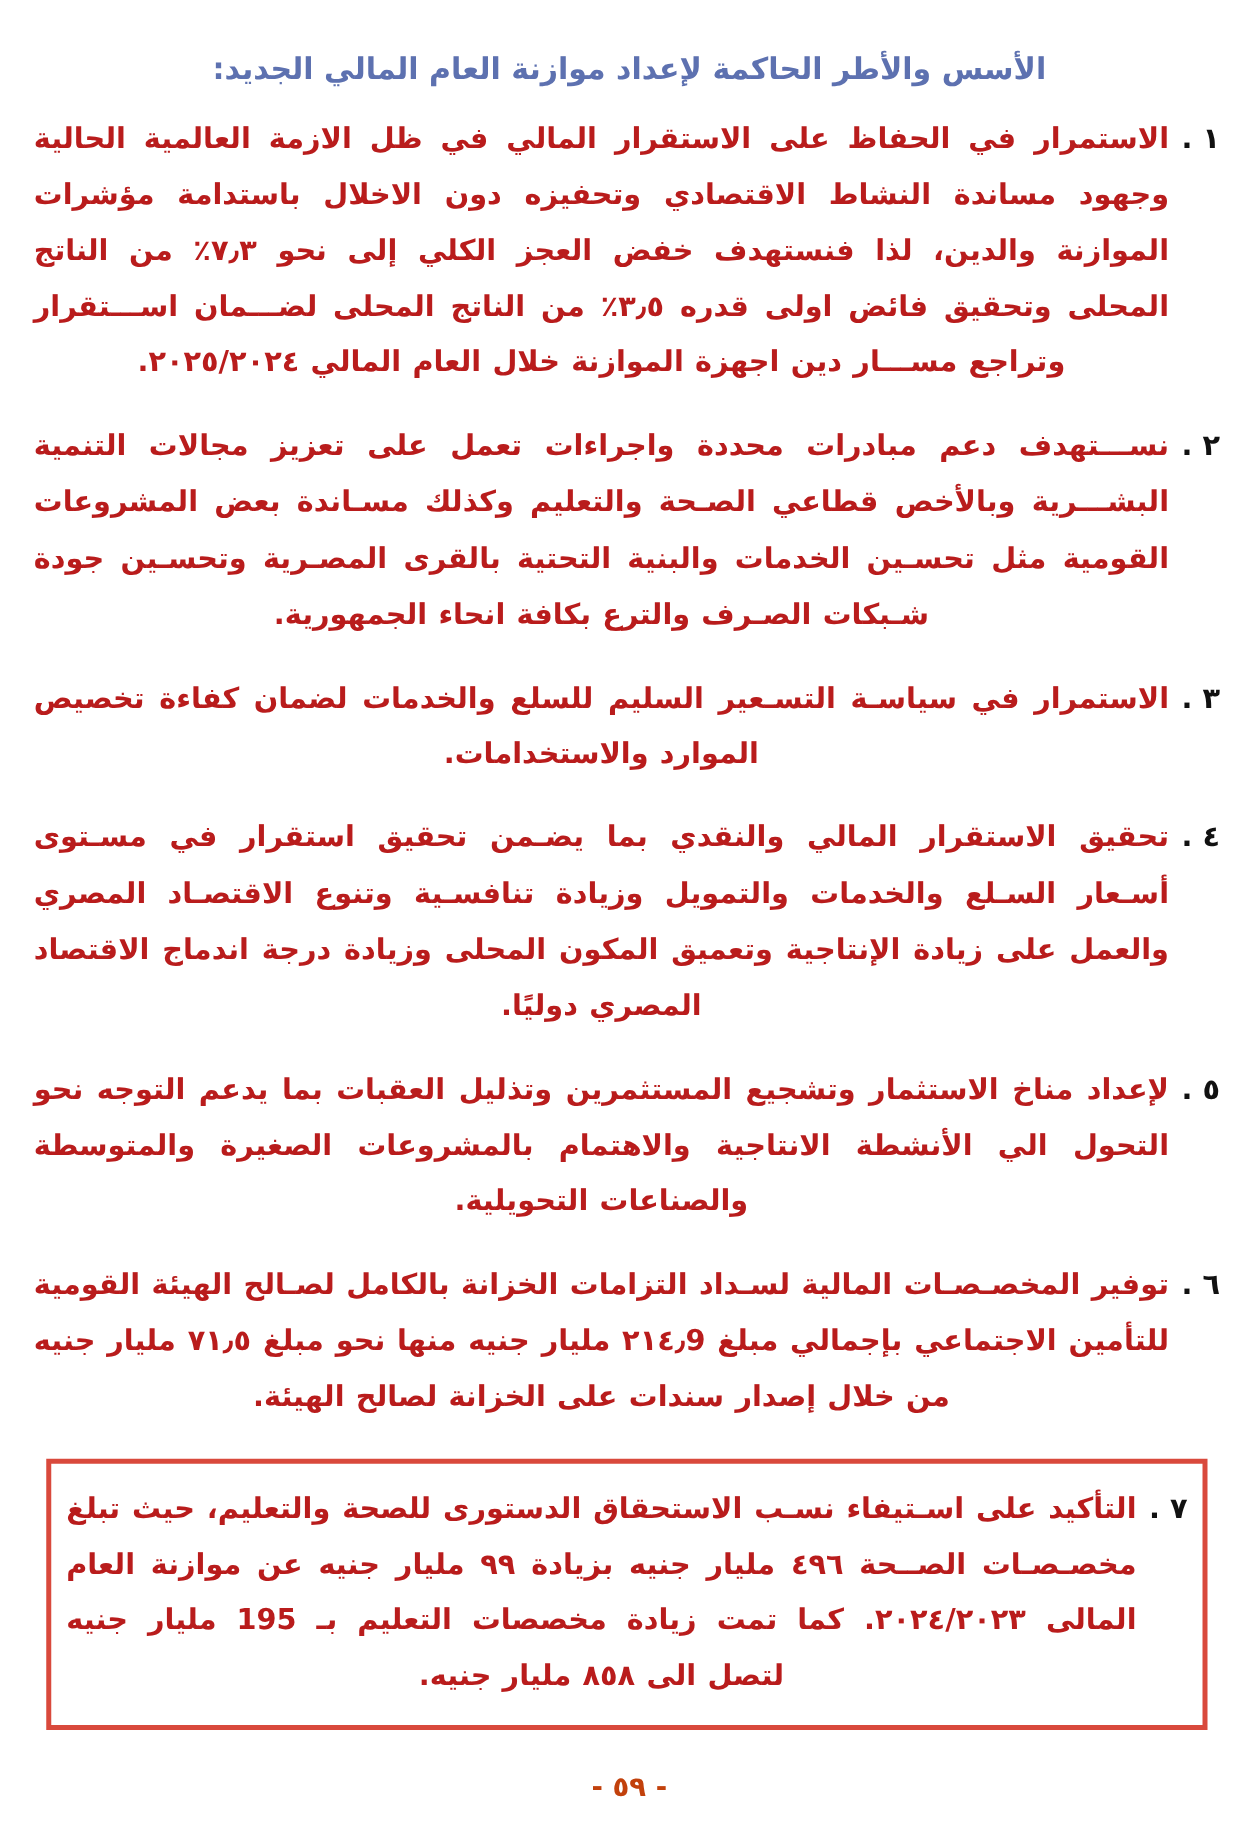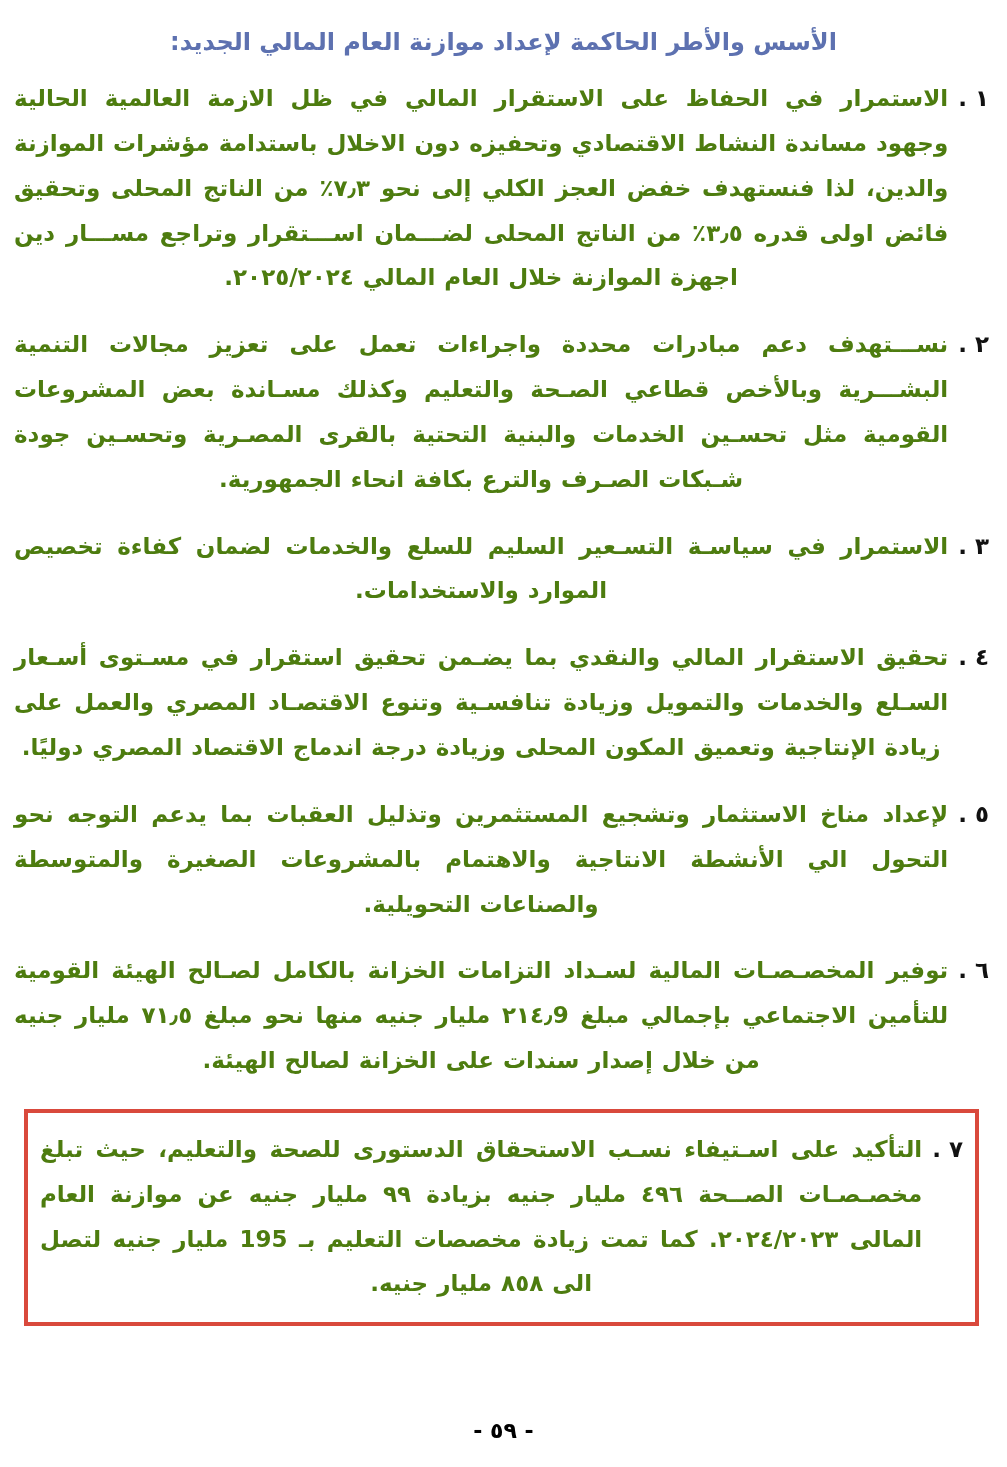--- a/index.html
+++ b/index.html
@@ -16,21 +16,21 @@
     color: #111111;
     overflow: hidden;
   }
 
   .page {
     position: absolute;
     inset: 0;
     width: 1007px;
     height: 1467px;
     box-sizing: border-box;
-    padding: 0;
+    padding: 13px;
     background: #ffffff;
     margin-left: 32px;
   }
 
   .doc-title {
     direction: rtl;
     text-align: center;
     font-size: 24px;
     font-weight: 700;
     color: #5d71b0;
@@ -63,21 +63,21 @@
     color: #111111;
   }
 
   .item-body {
     flex: 1 1 auto;
     font-size: 23px;
     font-weight: 700;
     line-height: 1.95;
     text-align: justify;
     text-align-last: center;
-    color: #4d7c0f;
+    color: #b91c1c;
     word-spacing: 1px;
   }
 
   .highlight-box {
     border: 4px solid #d9493c;
     margin: 26px 10px 0 10px;
     padding: 14px 12px 16px 12px;
     box-sizing: border-box;
     background: #ffffff;
   }
@@ -88,21 +88,21 @@
 
   .page-number {
     position: absolute;
     left: 0;
     right: 0;
     bottom: 24px;
     text-align: center;
     direction: rtl;
     font-size: 22px;
     font-weight: 700;
-    color: #000000;
+    color: #c2410c;
     letter-spacing: 2px;
   }
 </style>
 </head>
 <body>
 
 <div class="page">
 
   <div class="doc-title" style="color: rgb(93, 113, 176);">الأسس والأطر الحاكمة لإعداد موازنة العام المالي الجديد:</div>
 

